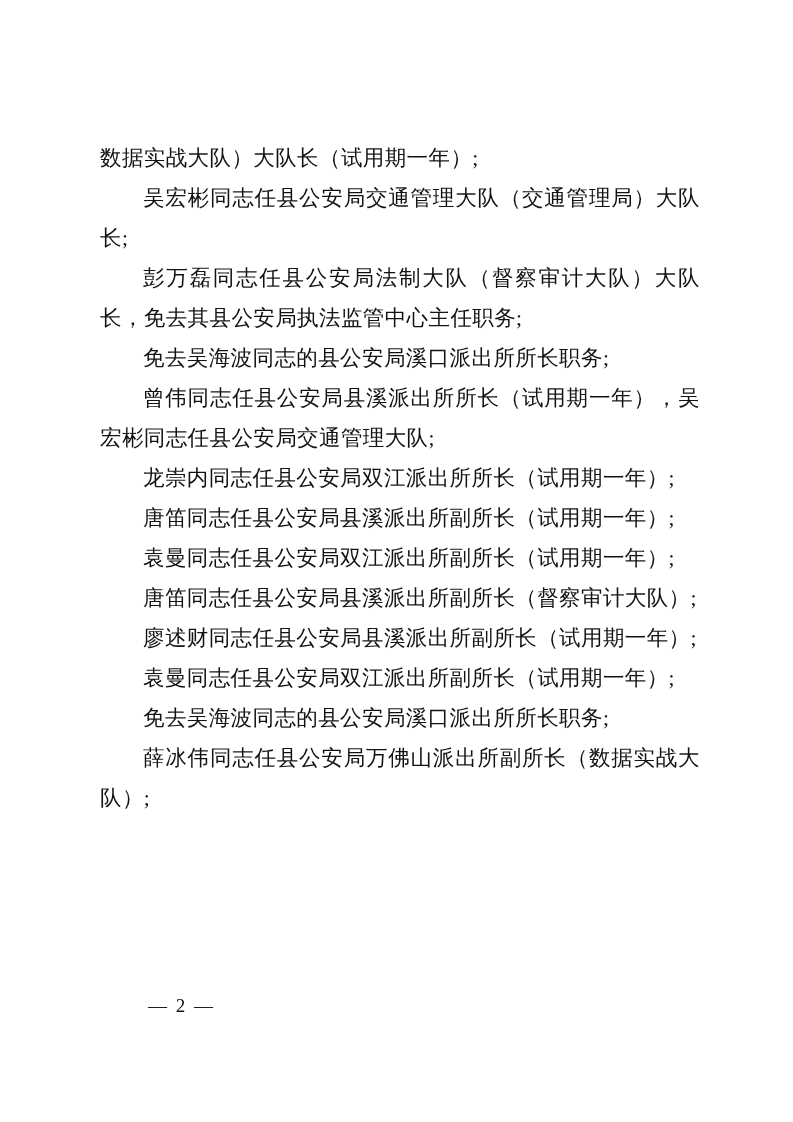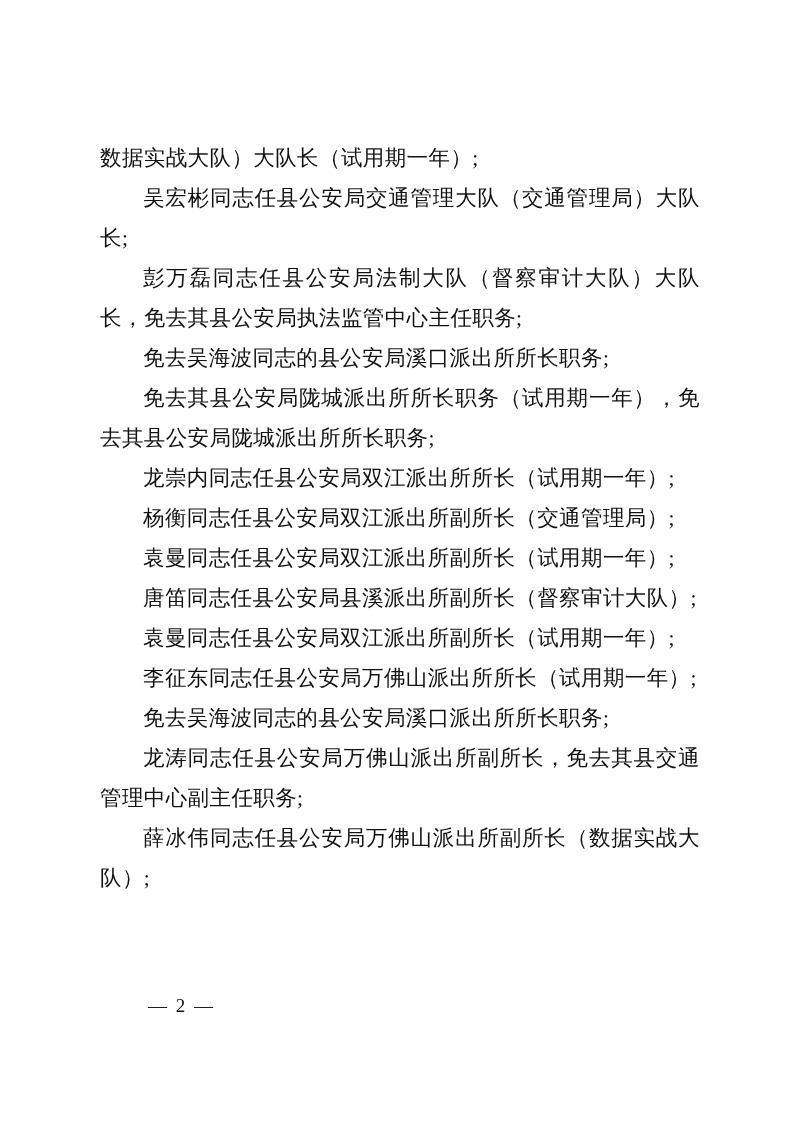--- a/index.html
+++ b/index.html
@@ -62,29 +62,28 @@
 </head>
 <body>
 
 <div class="page">
 
   <div class="doc-body">
     <p class="para">数据实战大队）大队长（试用期一年）;</p>
     <p class="para indent">吴宏彬同志任县公安局交通管理大队（交通管理局）大队长;</p>
     <p class="para indent">彭万磊同志任县公安局法制大队（督察审计大队）大队长，免去其县公安局执法监管中心主任职务;</p>
     <p class="para indent">免去吴海波同志的县公安局溪口派出所所长职务;</p>
-    <p class="para indent">免去其县公安局陇城派出所所长职务（试用期一年），免去其县公安局陇城派出所所长职务;</p>
+    <p class="para indent">曾伟同志任县公安局县溪派出所所长（试用期一年），吴宏彬同志任县公安局交通管理大队;</p>
     <p class="para indent">龙崇内同志任县公安局双江派出所所长（试用期一年）;</p>
-    <p class="para indent">杨衡同志任县公安局双江派出所副所长（交通管理局）;</p>
+    <p class="para indent">唐笛同志任县公安局县溪派出所副所长（试用期一年）;</p>
     <p class="para indent">袁曼同志任县公安局双江派出所副所长（试用期一年）;</p>
     <p class="para indent">唐笛同志任县公安局县溪派出所副所长（督察审计大队）;</p>
+    <p class="para indent">廖述财同志任县公安局县溪派出所副所长（试用期一年）;</p>
     <p class="para indent">袁曼同志任县公安局双江派出所副所长（试用期一年）;</p>
-    <p class="para indent">李征东同志任县公安局万佛山派出所所长（试用期一年）;</p>
     <p class="para indent">免去吴海波同志的县公安局溪口派出所所长职务;</p>
-    <p class="para indent">龙涛同志任县公安局万佛山派出所副所长，免去其县交通管理中心副主任职务;</p>
     <p class="para indent">薛冰伟同志任县公安局万佛山派出所副所长（数据实战大队）;</p>
   </div>
 
   <div class="page-number">
     <span>— 2 —</span>
   </div>
 
 </div>
 
 </body></html>

